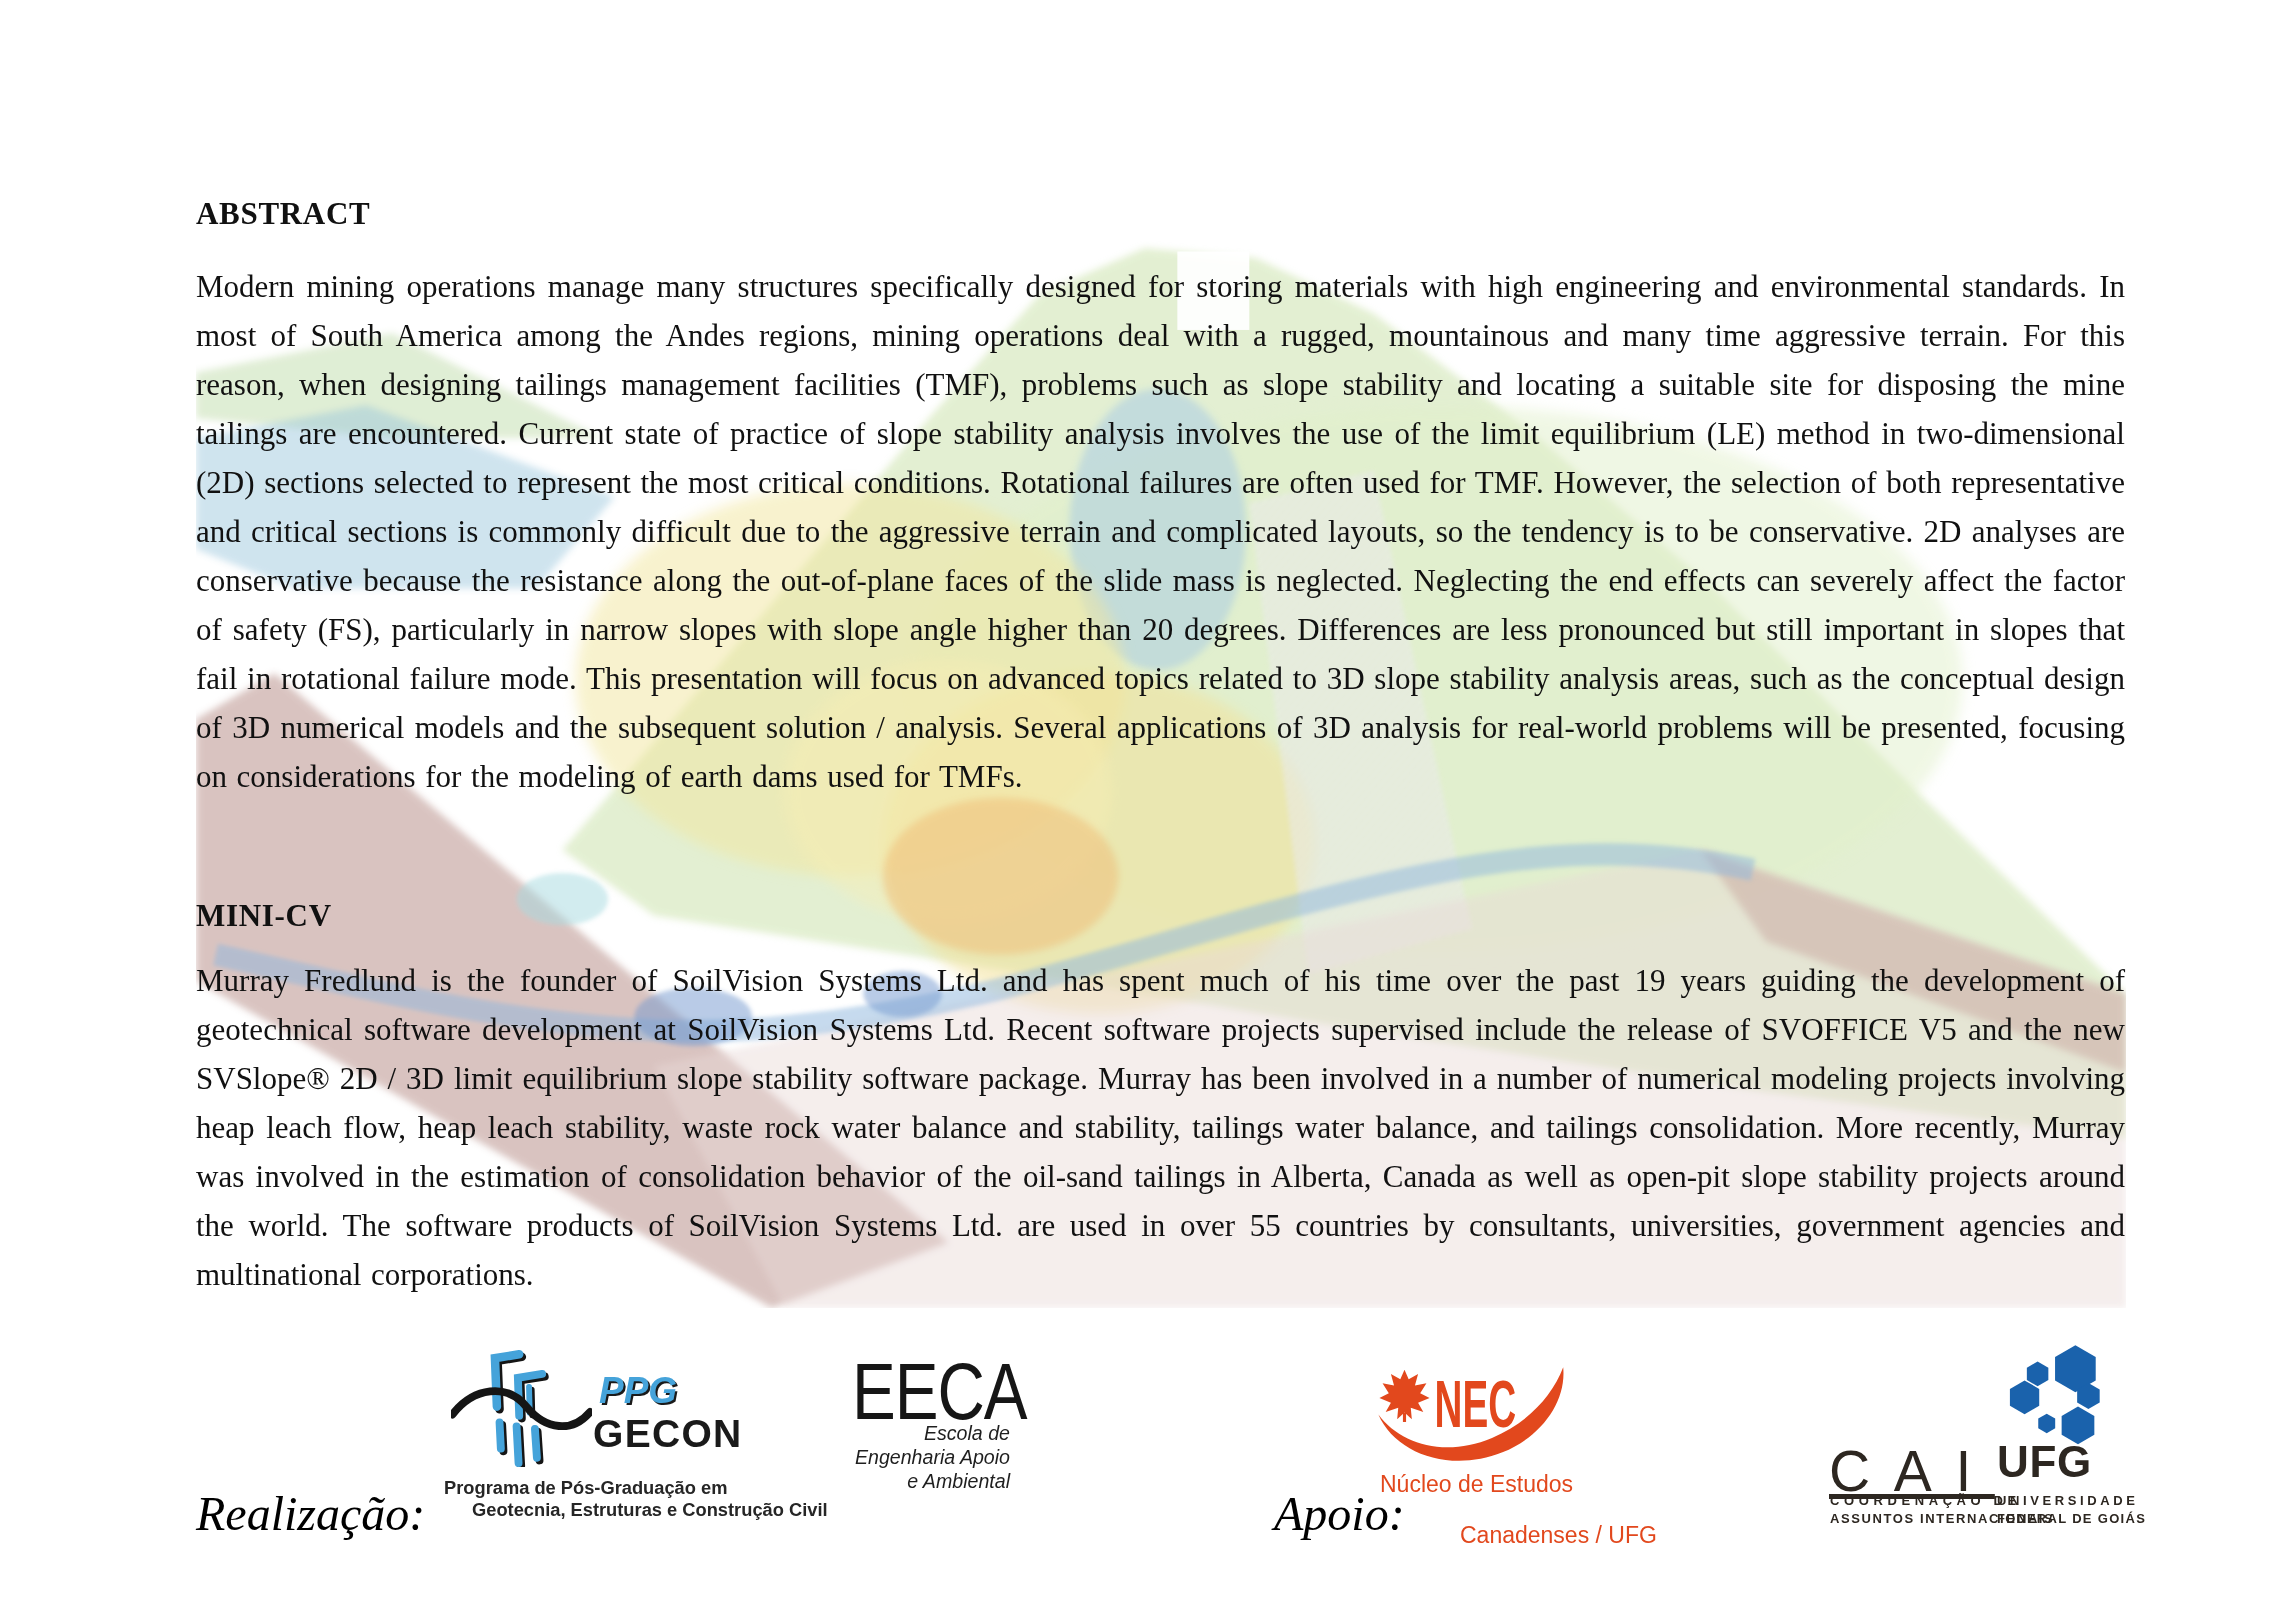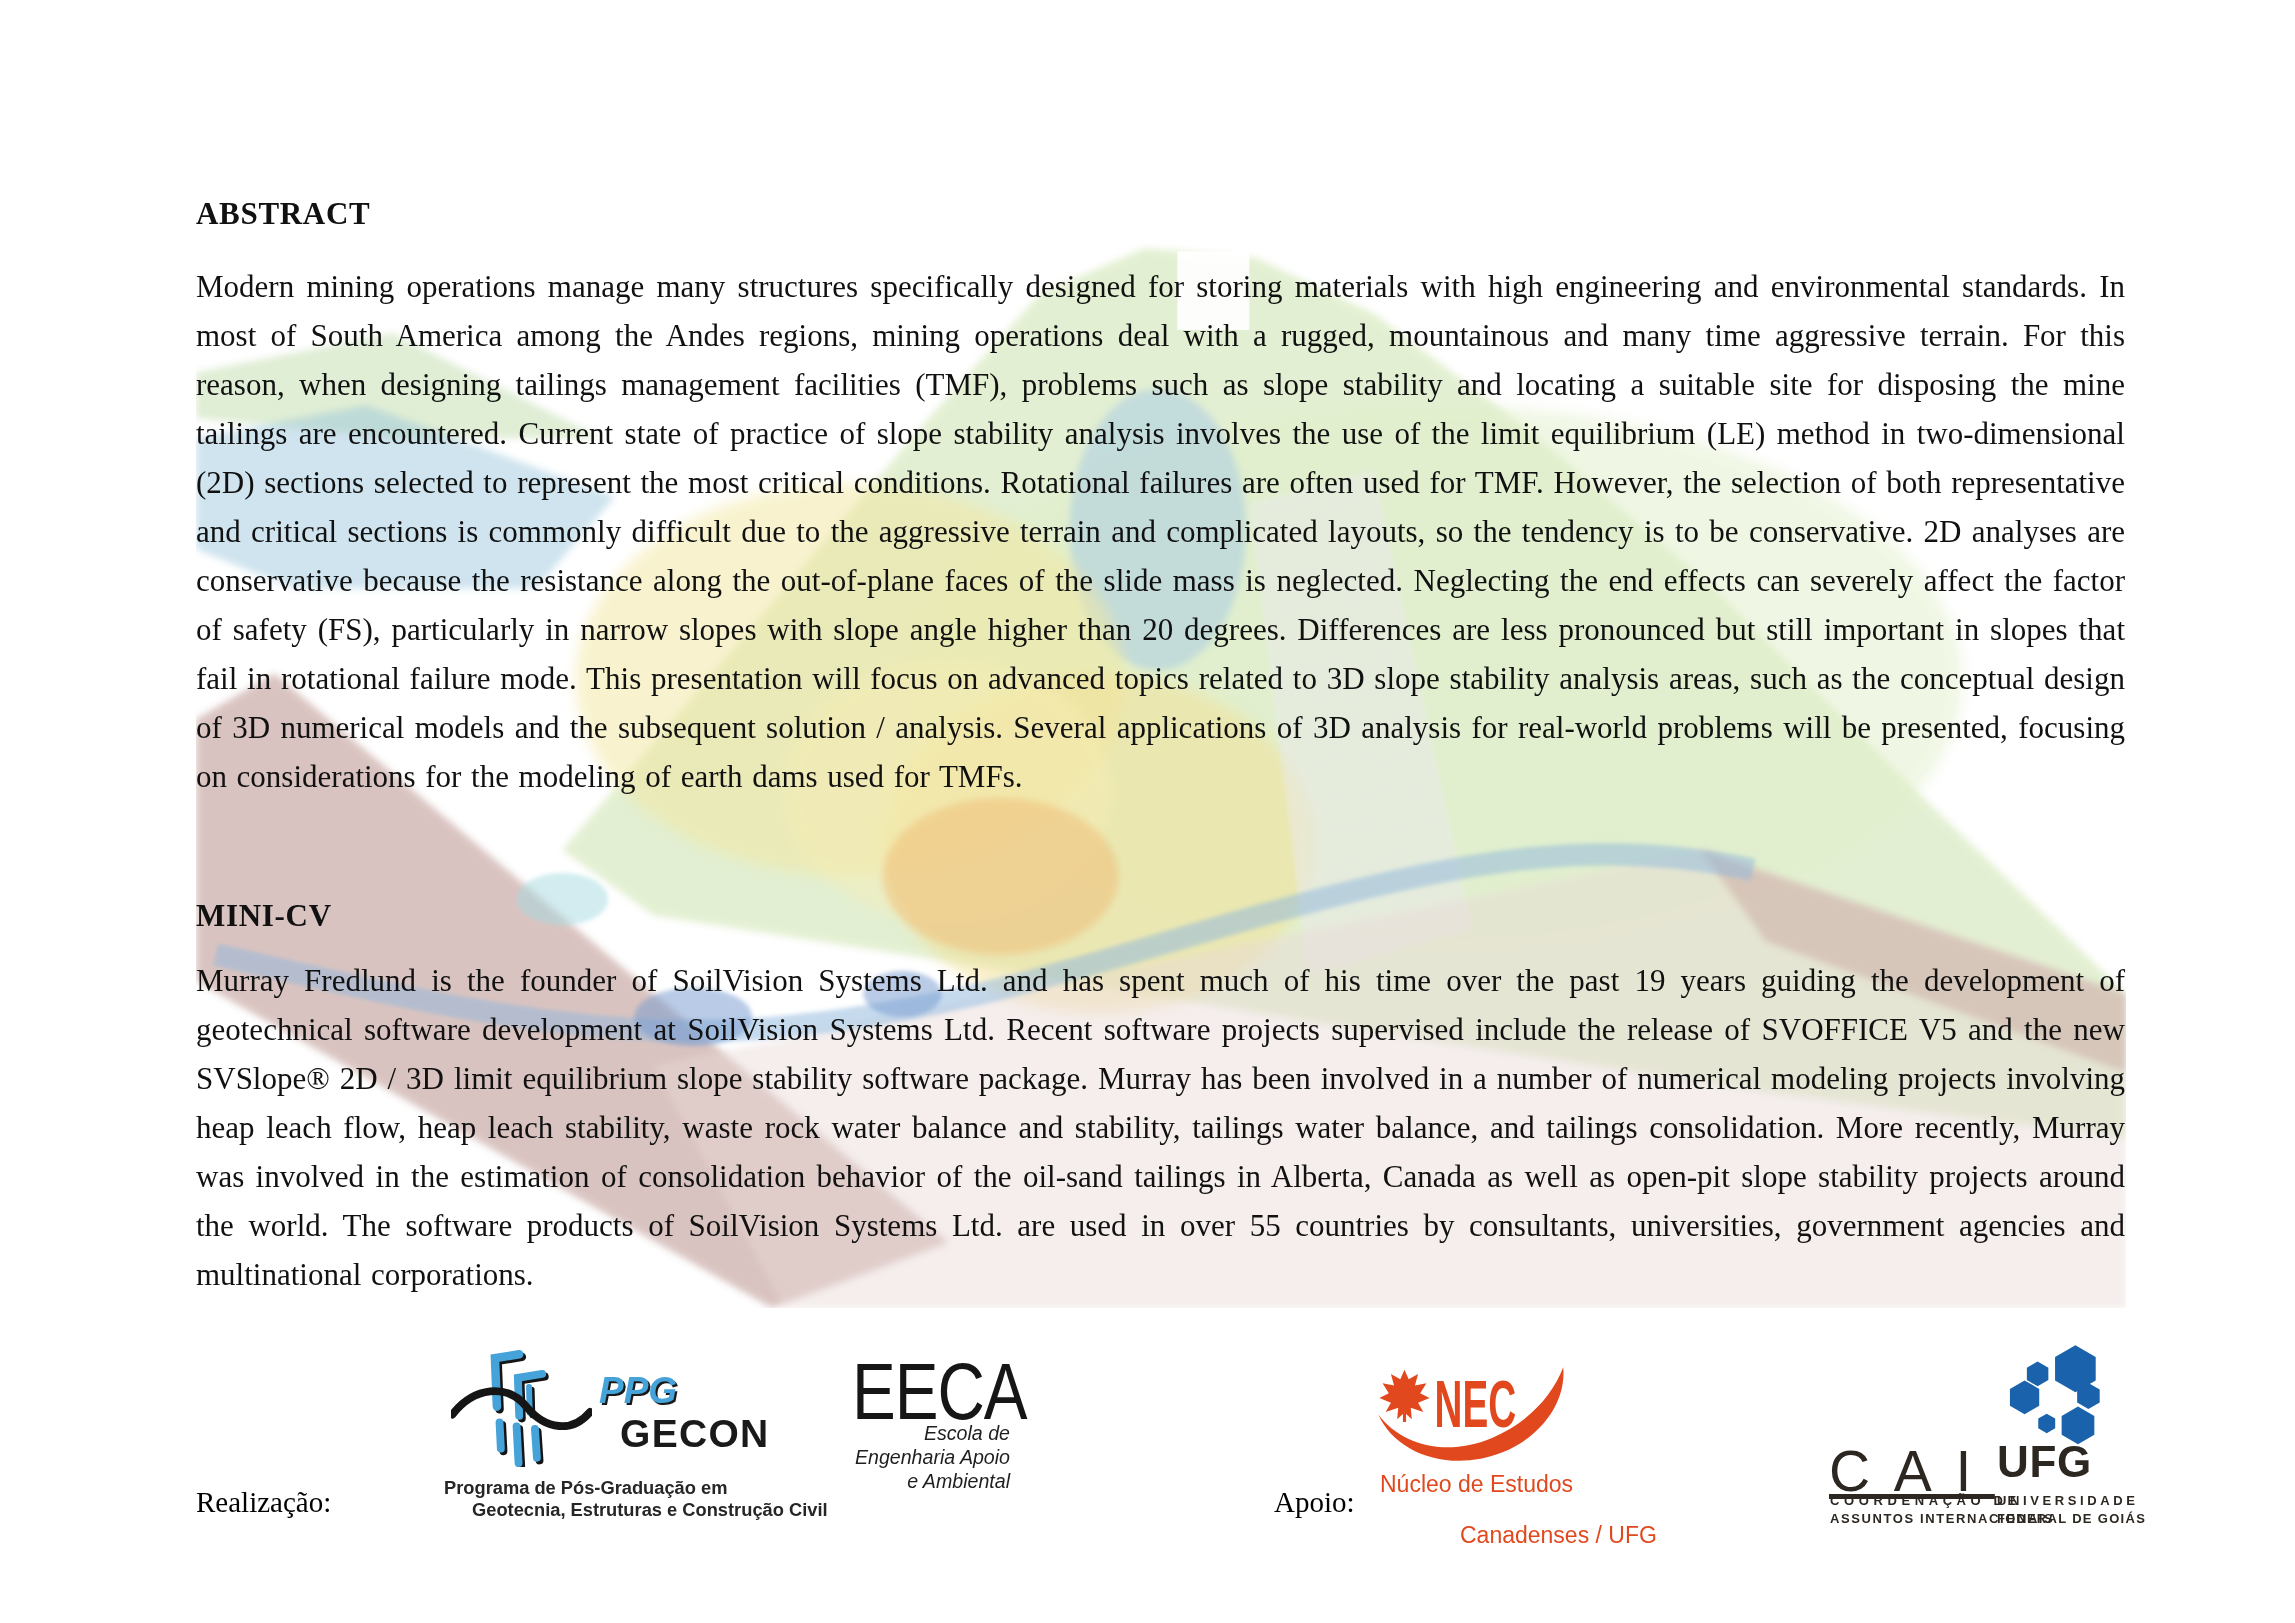--- a/index.html
+++ b/index.html
@@ -32,22 +32,23 @@
   .doc-par{
     width:1929px;
     font-size:31px;
     line-height:49px;
     text-align:justify;
     word-spacing:0.06em;
     color:var(--ink);
   }
   
   .footer-label{
-    font-size:29px;
+    font-size:48px;
     color:#000;
+    font-style:italic;
   }
   
   .ppg-word{
     font-family:"Liberation Sans","DejaVu Sans",sans-serif;
     font-weight:bold;font-style:italic;
     font-size:37px;
     color:var(--ppg-blue);
     text-shadow:2px 2px 0 #1a1a1a;
   }
   .gecon-word{
@@ -196,21 +197,21 @@
         <path d="M104,102 L102,44 L139,38" stroke-width="12"></path>
         <path d="M120,97 L119,58" stroke-width="9"></path>
         <path d="M74,112 L76,152" stroke-width="12"></path>
         <path d="M100,118 L103,174" stroke-width="12"></path>
         <path d="M128,122 L131,166" stroke-width="12"></path>
       </g>
 
       <path d="M2,100 C35,58 85,52 115,88 C145,124 185,128 212,96" fill="none" stroke="#151515" stroke-width="12" stroke-linecap="round"></path>
     </svg>
     <div class="abs ppg-word" style="left:599px;top:1370px;">PPG</div>
-    <div class="abs gecon-word" style="left:620px;top:1412px;">GECON</div>
+    <div class="abs gecon-word" style="left:593px;top:1412px;">GECON</div>
     <div class="abs ppg-caption" style="left:444px;top:1477px;">Programa de Pós-Graduação em</div>
     <div class="abs ppg-caption" style="left:472px;top:1499px;">Geotecnia, Estruturas e Construção Civil</div>
   </div>
 
   <div class="abs" style="left:0;top:0;">
     <div class="abs eeca-word" style="left:852px;top:1346px;">EECA</div>
     <div class="abs eeca-sub" style="left:850px;top:1421px;">
       <div>Escola de</div>
       <div>Engenharia Apoio</div>
       <div>e Ambiental</div>

